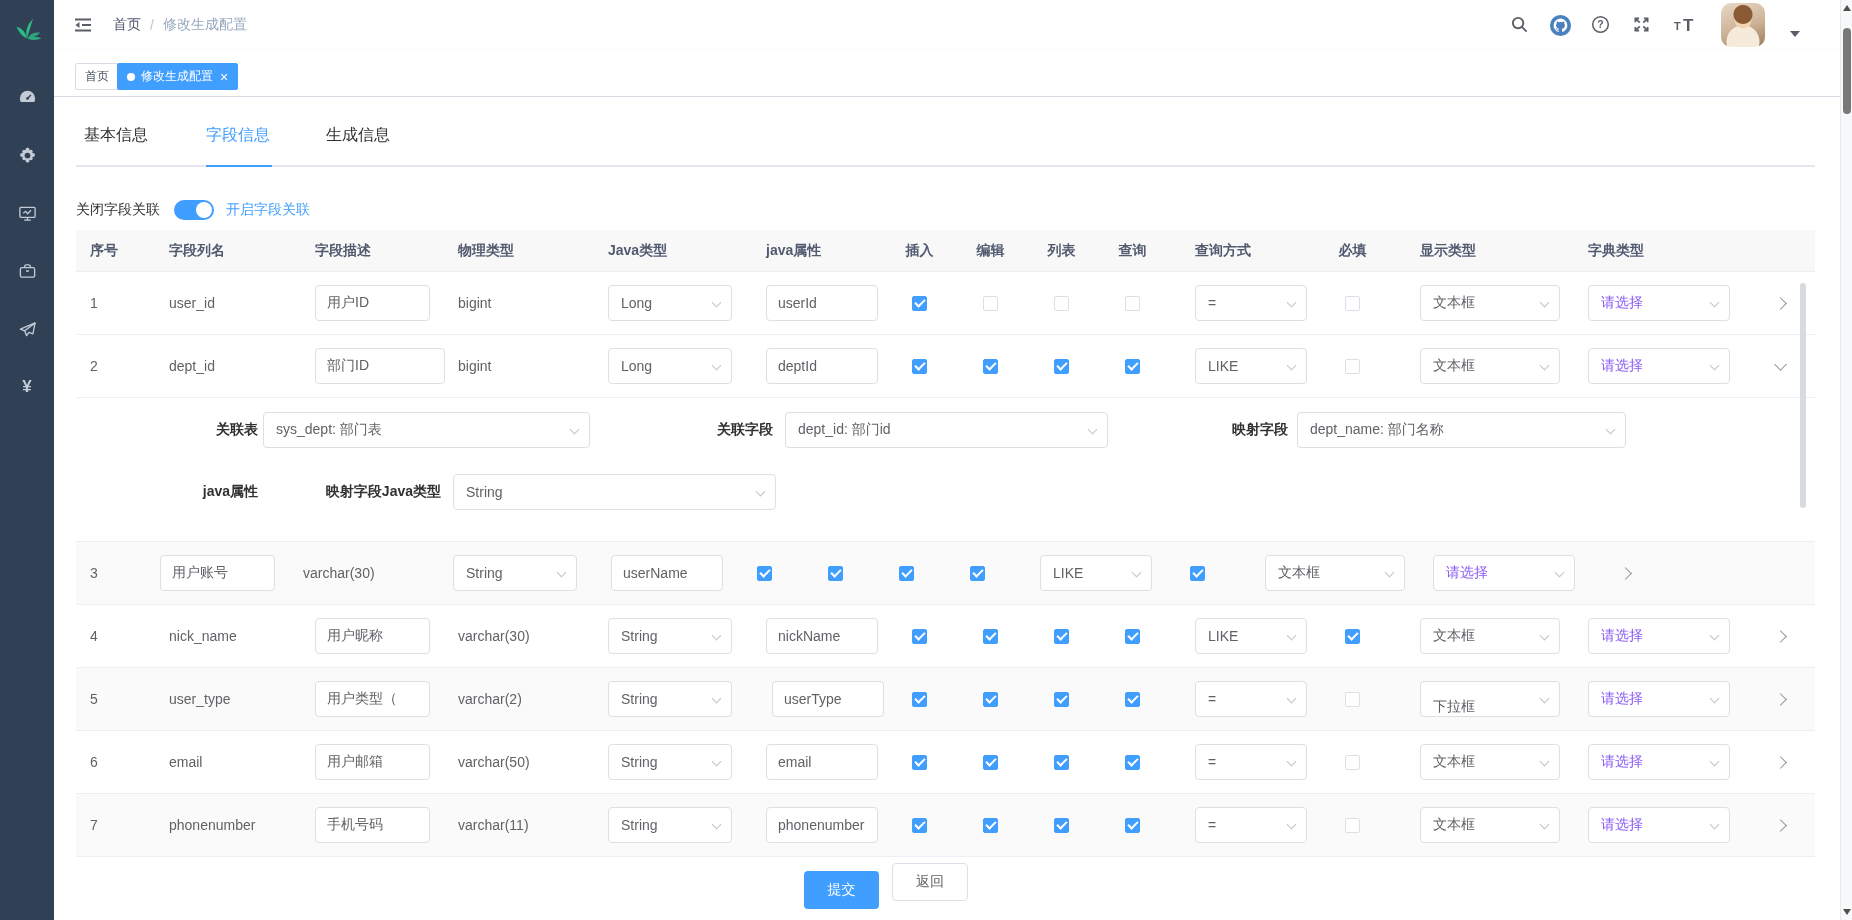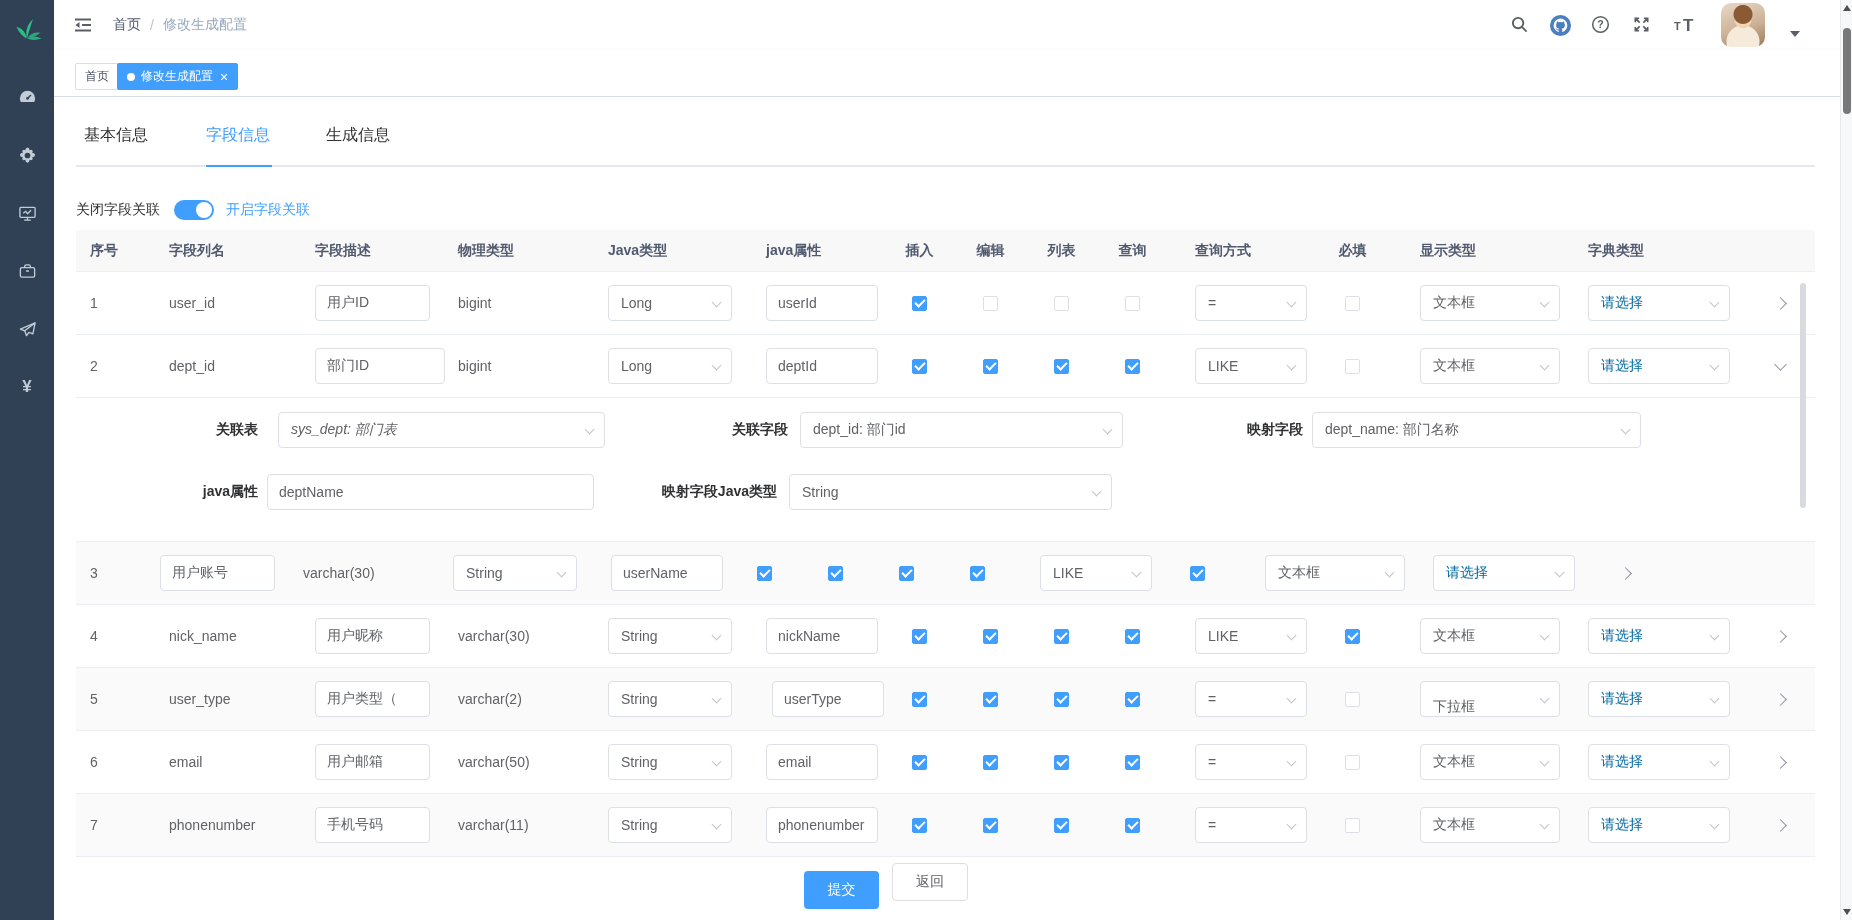--- a/index.html
+++ b/index.html
@@ -62,21 +62,21 @@
   .trow.striped { background:#fafafa; }
   .thead { height:42px; background:#f8f8f9; font-weight:bold; color:#515a6e; }
   .cell { display:flex; align-items:center; height:100%; flex-shrink:0; }
   .cell.ctr { justify-content:center; }
   .inp { height:36px; border:1px solid #dcdfe6; border-radius:4px; background:#fff; display:flex; align-items:center;
     padding:0 11px; white-space:nowrap; overflow:hidden; color:#606266; cursor:text; }
   .sel { height:36px; border:1px solid #dcdfe6; border-radius:4px; background:#fff; display:flex; align-items:center;
     padding:0 26px 0 12px; position:relative; white-space:nowrap; overflow:hidden; cursor:pointer; }
   .sel .arr { position:absolute; right:11px; top:13px; width:7px; height:7px;
     border-right:1.4px solid #c0c4cc; border-bottom:1.4px solid #c0c4cc; transform:rotate(45deg); }
-  .sel .ph { color:#0369a1; }
+  .sel .ph { color:#8b5cf6; }
   .cb { width:15px; height:15px; border:1px solid #dcdfe6; border-radius:2px; background:#fff;
     display:flex; align-items:center; justify-content:center; cursor:pointer; }
   .cb.on { background:#409eff; border-color:#409eff; }
   .cb.on::after { content:''; width:4px; height:8px; border:solid #fff; border-width:0 2px 2px 0;
     transform:rotate(45deg); margin-top:-2px; }
   .exp { width:9px; height:9px; border-top:1.6px solid #8c919c; border-right:1.6px solid #8c919c;
     transform:rotate(45deg); cursor:pointer; }
   .exp.open { transform:rotate(135deg); margin-top:-4px; }
 
   .exprow { height:144px; padding-top:14px; border-bottom:1px solid #ebeef5; background:#fff; }
@@ -389,38 +389,37 @@
                 <i class="arr"></i>
               </div>
             </div>
             <div class="cell ctr" style="width: 70px;">
               <span class="exp open"></span>
             </div>
           </div>
           <div class="exprow">
             <div class="exline">
               <span class="exlab" style="width: 182px;">关联表</span>
-              <div class="sel" style="width: 327px; margin-left: 20px; font-style: italic;">
+              <div class="sel" style="width: 327px; margin-left: 5px;">
                 <span>sys_dept: 部门表</span>
                 <i class="arr"></i>
               </div>
               <span class="exlab" style="width: 183px;">关联字段</span>
               <div class="sel" style="width: 323px; margin-left: 12px;">
                 <span>dept_id: 部门id</span>
                 <i class="arr"></i>
               </div>
               <span class="exlab" style="width: 180px;">映射字段</span>
               <div class="sel" style="width: 329px; margin-left: 9px;">
                 <span>dept_name: 部门名称</span>
                 <i class="arr"></i>
               </div>
             </div>
             <div class="exline" style="margin-bottom: 0px;">
               <span class="exlab" style="width: 182px;">java属性</span>
-              <div class="inp" style="width: 327px; margin-left: 9px;">deptName</div>
               <span class="exlab" style="width: 183px;">映射字段Java类型</span>
               <div class="sel" style="width: 323px; margin-left: 12px;">
                 <span>String</span>
                 <i class="arr"></i>
               </div>
             </div>
           </div>
           <div class="trow striped">
             <div class="cell" style="width: 69px;">
               <span style="margin-left: 14px;">3</span>

